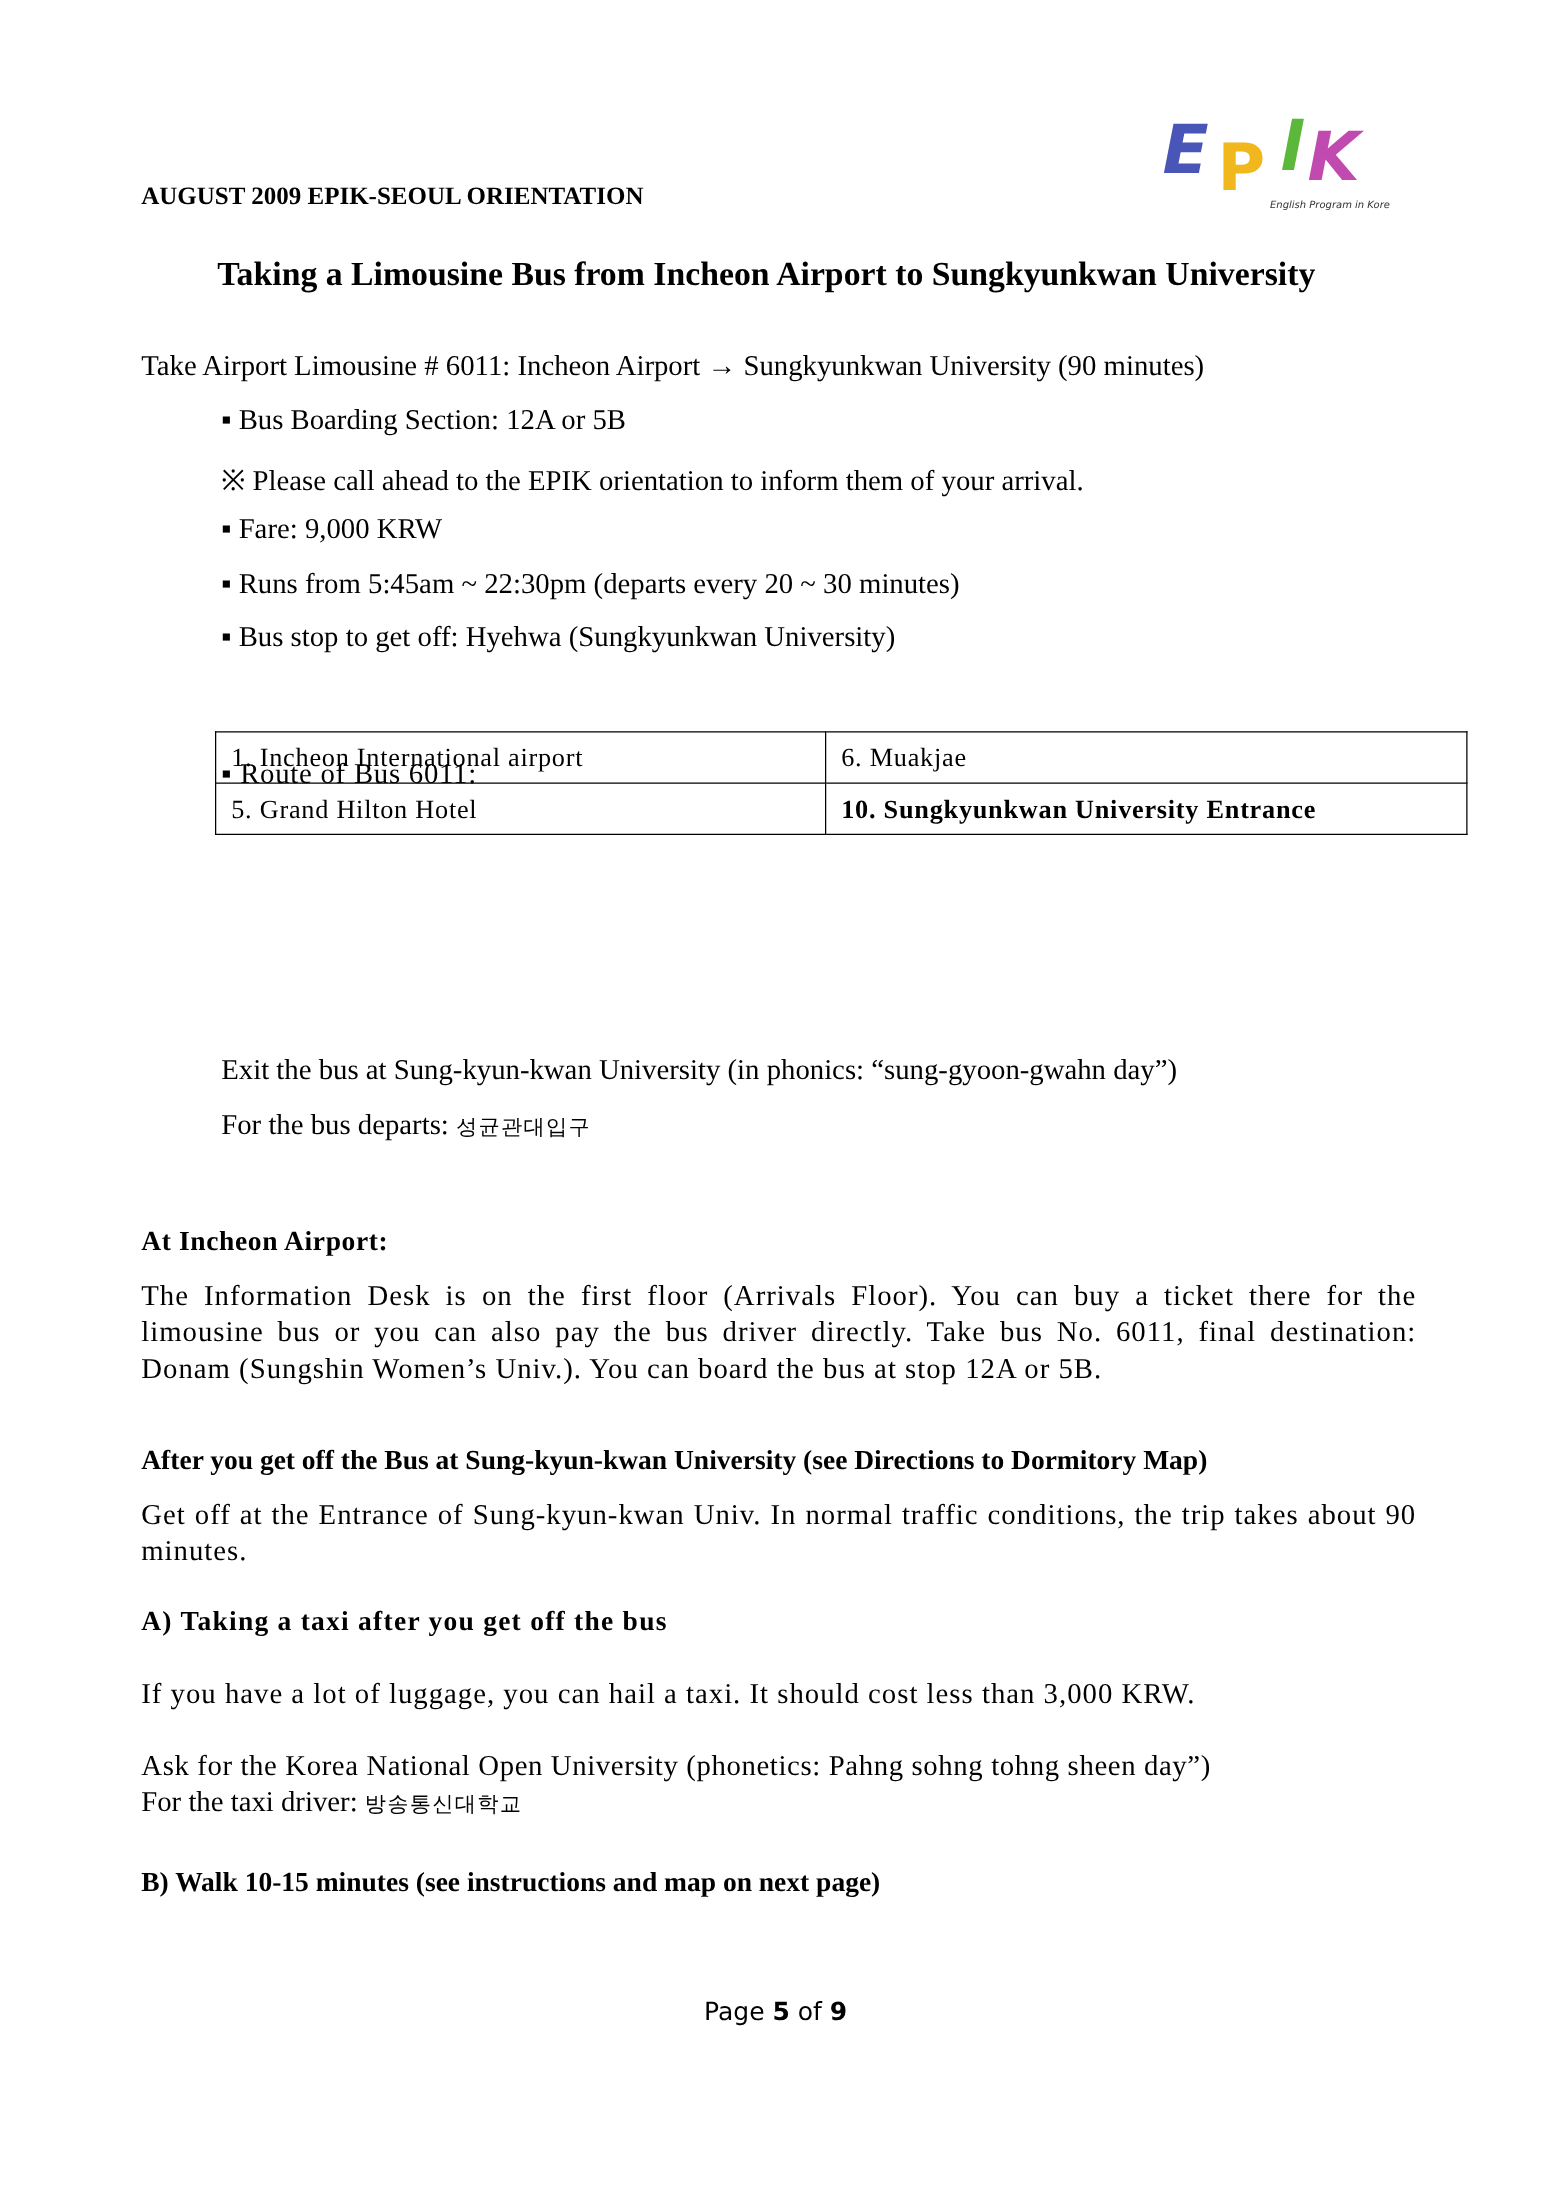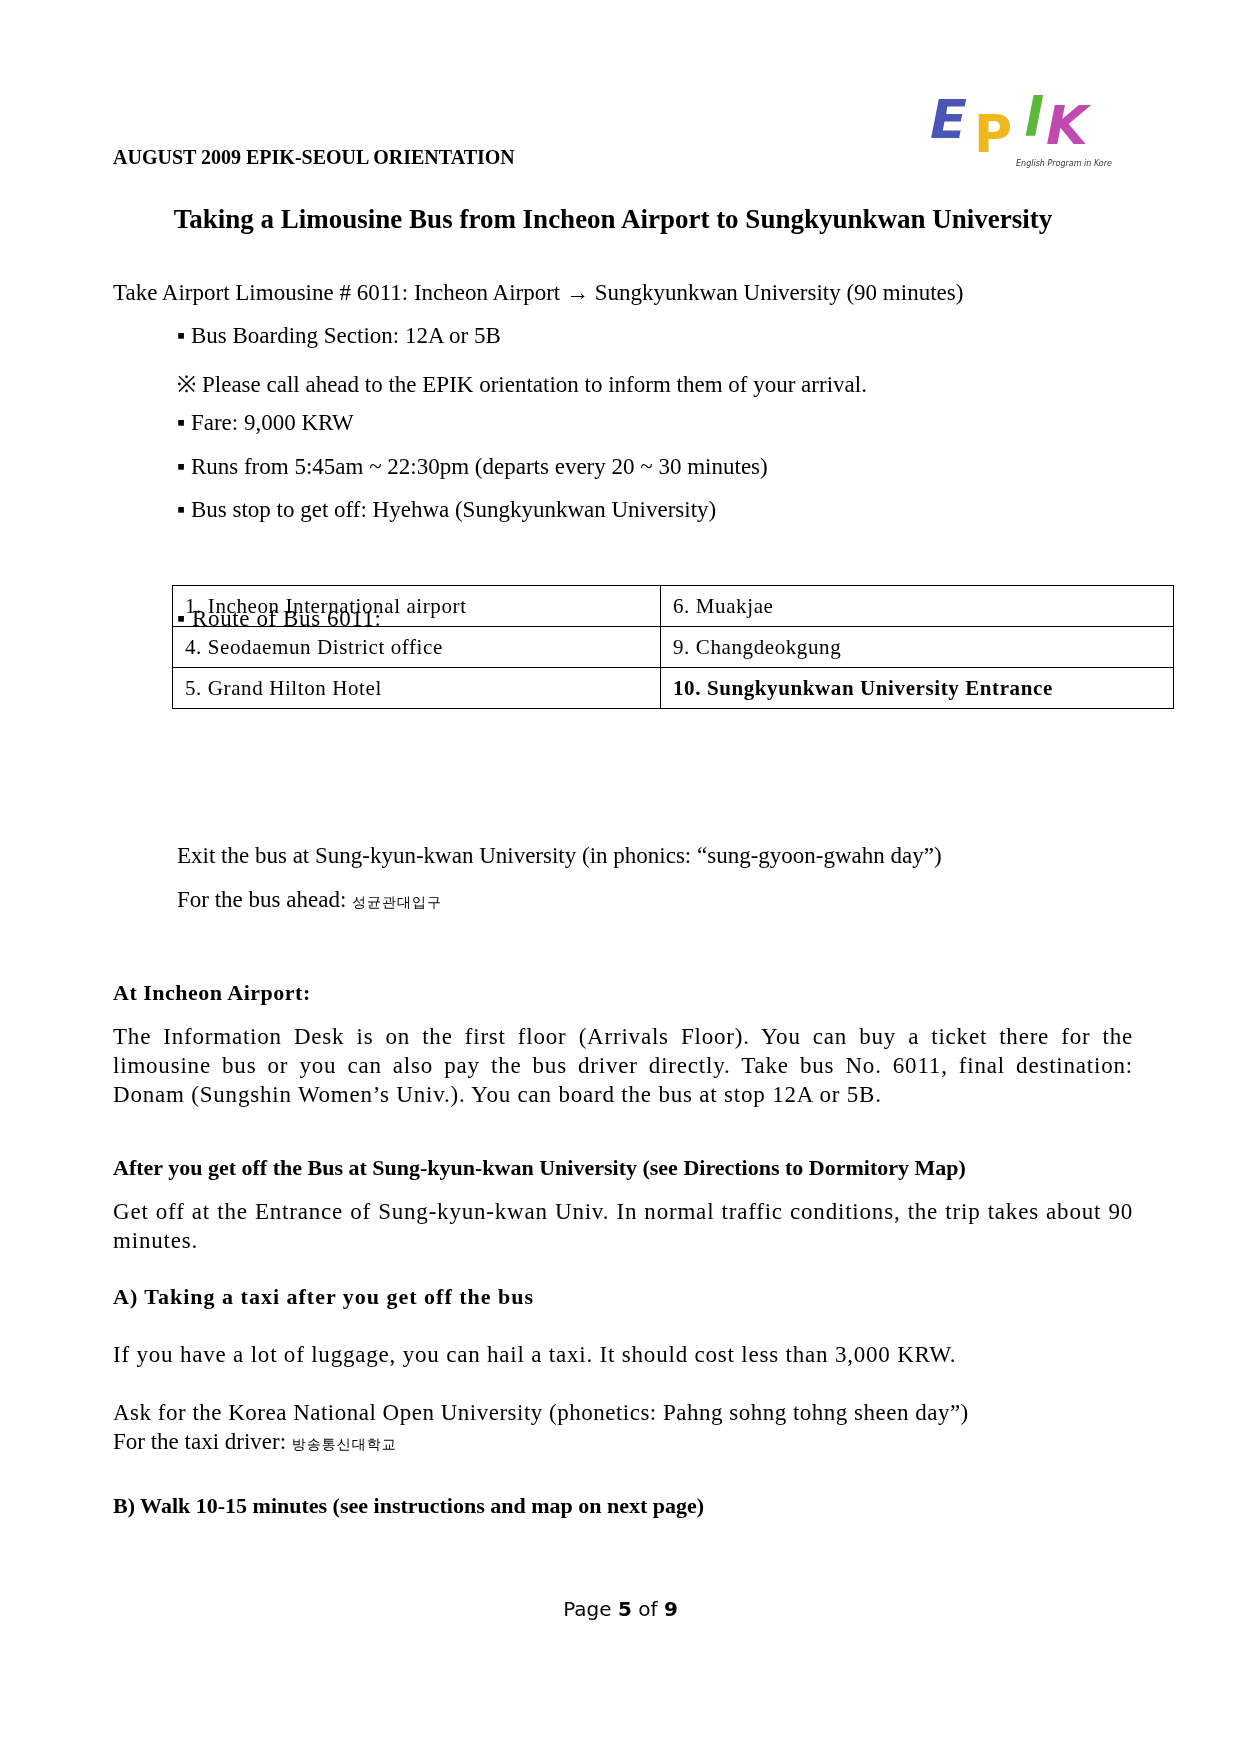--- a/index.html
+++ b/index.html
@@ -12,21 +12,21 @@
   .bullet { left: 177px; }
   .logo { left: 928px; top: 88px; width: 184px; height: 82px; }
   table.route { position: absolute; left: 172px; top: 585px; width: 1002px; border-collapse: collapse;
                 font-size: 21px; letter-spacing: 0.6px; }
   table.route td { border: 1.5px solid #000; height: 40px; padding: 0 12px; vertical-align: middle; }
   table.route td.l { width: 463px; }
   .bold { font-weight: bold; }
   .sec { font-size: 22px; font-weight: bold; letter-spacing: 0.5px; }
   .para { left: 113px; width: 1020px; font-size: 23px; letter-spacing: 0.8px; line-height: 29px; white-space: normal; }
   .justify { text-align: justify; text-align-last: left; }
-  .kr { font-family: Liberation Serif, serif; font-size: 14px; letter-spacing: 1px; }
+  .kr { font-family: Liberation Serif, serif; font-size: 17px; letter-spacing: 1px; }
   .footer { left: 0; width: 1241px; text-align: center; top: 1597px; font-size: 20px;
             font-family: "DejaVu Sans", sans-serif; }
 </style>
 </head>
 <body>
 
 <div class="abs hdr">AUGUST 2009 EPIK-SEOUL ORIENTATION</div>
 
 <div class="abs logo">
   <svg width="184" height="82" viewBox="0 0 184 82">
@@ -49,33 +49,29 @@
 <div class="abs line bullet" style="top:497px;">▪ Bus stop to get off: Hyehwa (Sungkyunkwan University)</div>
 <div class="abs line bullet" style="top:570px; letter-spacing:0.6px;margin-top:36px;">▪ Route of Bus 6011:</div>
 
 <table class="route">
   <tbody>
       <tr>
     <td class="l">1. Incheon International airport</td>
     <td>6. Muakjae</td>
   </tr>
   <tr>
-    <td class="l">4. Seodaemun District office</td>
-    <td>9. Changdeokgung</td>
-  </tr>
-  <tr>
     <td class="l">5. Grand Hilton Hotel</td>
     <td class="bold">10. Sungkyunkwan University Entrance</td>
   </tr>
 </tbody>
   </table>
 
 <div class="abs line" style="left:177px; top:843px;">Exit the bus at Sung-kyun-kwan University (in phonics: “sung-gyoon-gwahn day”)</div>
 <div class="abs line" style="left:177px; top:887px;">
-  <span>For the bus ahead:</span>
+  <span>For the bus departs:</span>
   <span class="kr">성균관대입구</span>
 </div>
 
 <div class="abs sec" style="left:113px; top:980px;">At Incheon Airport:</div>
 <div class="abs para justify" style="top:1022px;">The Information Desk is on the first floor (Arrivals Floor). You can buy a ticket there for the limousine bus or you can also pay the bus driver directly. Take bus No. 6011, final destination: Donam (Sungshin Women’s Univ.). You can board the bus at stop 12A or 5B.</div>
 
 <div class="abs sec" style="left:113px; top:1155px; letter-spacing:0;">After you get off the Bus at Sung-kyun-kwan University (see Directions to Dormitory Map)</div>
 <div class="abs para justify" style="top:1197px;">Get off at the Entrance of Sung-kyun-kwan Univ. In normal traffic conditions, the trip takes about 90 minutes.</div>
 
 <div class="abs sec" style="left:113px; top:1284px; letter-spacing:1px;">A) Taking a taxi after you get off the bus</div>

